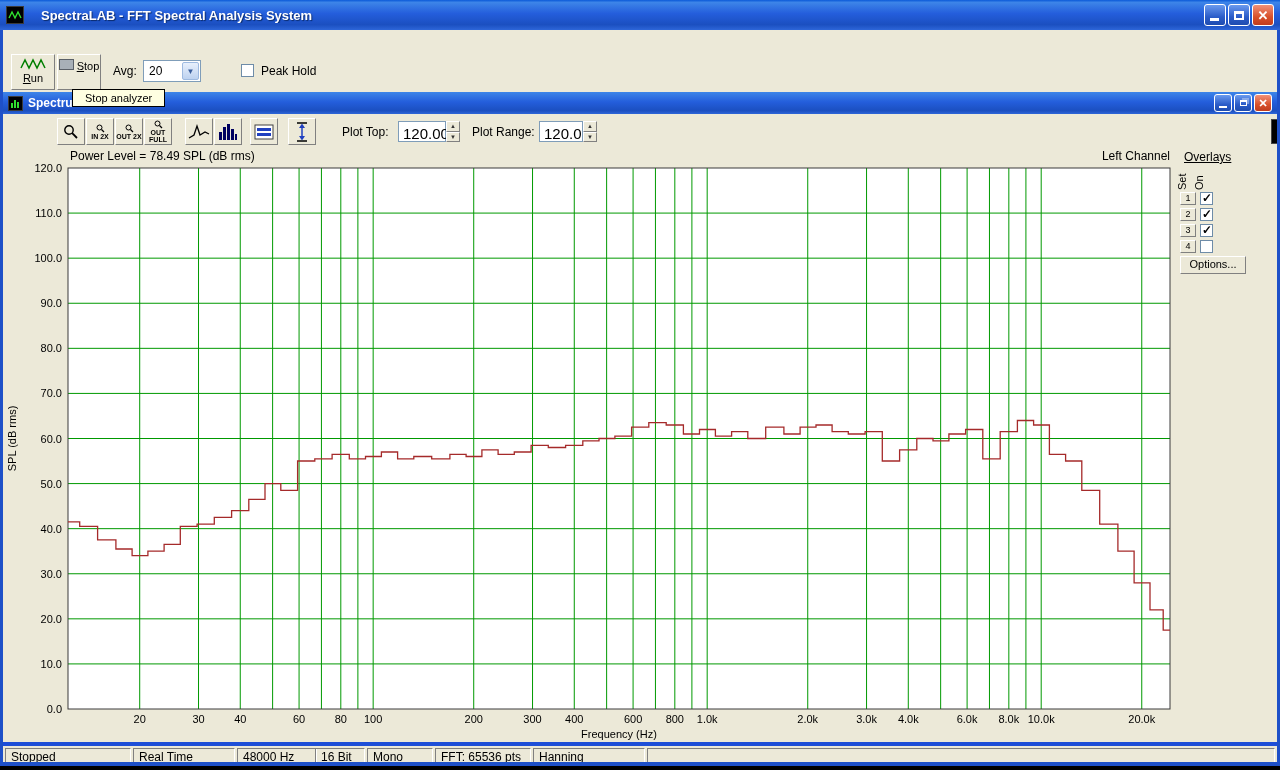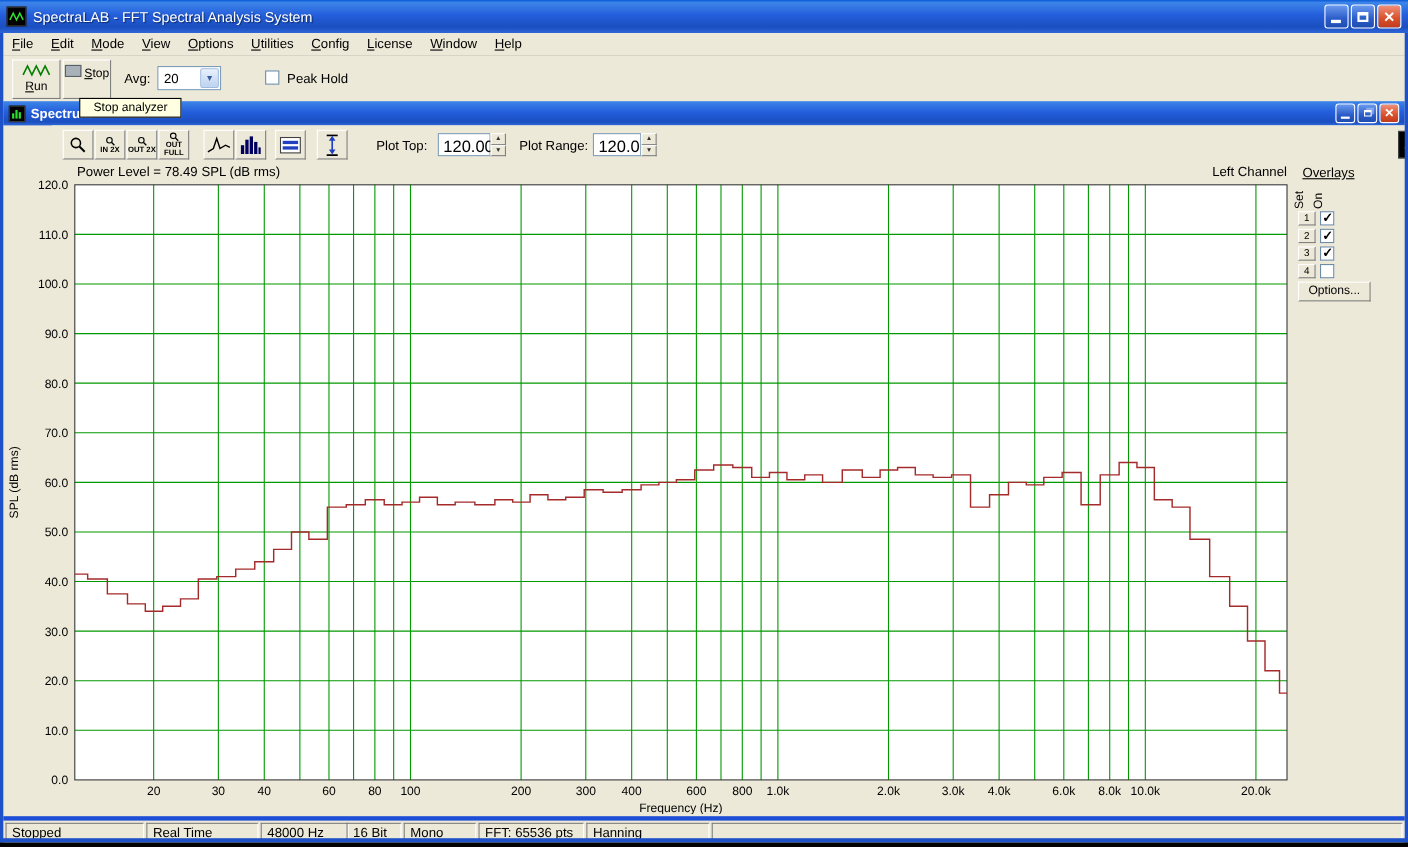--- a/index.html
+++ b/index.html
@@ -4,21 +4,21 @@
 <style>
   * { box-sizing: border-box; }
   body { margin:0; background:#000; font-family:"Liberation Sans",sans-serif; }
   #screen { position:relative; width:1280px; height:770px; background:#ECE9D8; overflow:hidden; }
 
   
   #titlebar { position:absolute; left:0; top:0; width:1280px; height:30px;
     background:linear-gradient(180deg,#0A59D8 0%,#3D85E8 8%,#245EDC 45%,#1B4FC0 82%,#2E66D8 100%);
     display:flex; align-items:center; padding:0 6px; }
   .app-icon { width:18px; height:18px; background:#000; border:1px solid #3a3a3a; display:flex; align-items:center; justify-content:center; flex:0 0 auto; }
-  #window-title { color:#fff; font-weight:normal; font-size:13px; margin-left:6px; text-shadow:1px 1px 1px #0A2A6A; flex:1 1 auto;
+  #window-title { color:#fff; font-weight:bold; font-size:13px; margin-left:17px; text-shadow:1px 1px 1px #0A2A6A; flex:1 1 auto;
     white-space:nowrap; overflow:hidden; }
   .win-btns { display:flex; gap:2px; }
   .win-btn { width:22px; height:22px; border-radius:3px; border:1px solid #fff; color:#fff;
     background:linear-gradient(180deg,#6A9AEE 0%,#2B5CC8 60%,#1E4CB0 100%);
     display:flex; align-items:center; justify-content:center; font-size:12px; font-weight:bold; position:relative; }
   .win-btn.close { background:linear-gradient(180deg,#F09078 0%,#D8502A 60%,#C03C1E 100%); }
   .glyph-min { position:absolute; left:5px; bottom:4px; width:9px; height:3px; background:#fff; }
   .glyph-max { width:10px; height:9px; border:2px solid #fff; border-top-width:3px; }
   .glyph-restore { width:8px; height:7px; border:1px solid #fff; border-top-width:2px; box-shadow:2px -2px 0 -0px #ffffff55; }
   .glyph-close { font-size:13px; font-weight:bold; line-height:1; }
@@ -115,32 +115,20 @@
         </div>
       <div class="win-btn">
           <span class="glyph-max"></span>
         </div>
       <div class="win-btn close">
           <span class="glyph-close">✕</span>
         </div>
     </div>
   </div>
 
-  <div id="menubar">
-      <span class="menu-item mnemonic">File</span>
-      <span class="menu-item mnemonic">Edit</span>
-      <span class="menu-item mnemonic">Mode</span>
-      <span class="menu-item mnemonic">View</span>
-      <span class="menu-item mnemonic">Options</span>
-      <span class="menu-item mnemonic">Utilities</span>
-      <span class="menu-item mnemonic">Config</span>
-      <span class="menu-item mnemonic">License</span>
-      <span class="menu-item mnemonic">Window</span>
-      <span class="menu-item mnemonic">Help</span>
-    </div>
 
   <div id="toolbar">
     <div class="tb-big raised" style="left:8px;">
       <svg width="26" height="13" viewBox="0 0 26 13">
           <polyline points="1,11 5,3 9,11 13,3 17,11 21,3 25,11" stroke="#007F00" stroke-width="1.5" fill="none"></polyline>
         </svg>
       <div class="lbl mnemonic">Run</div>
     </div>
     <div class="tb-big raised" style="left:54px;">
       <span class="stop-block"></span>

